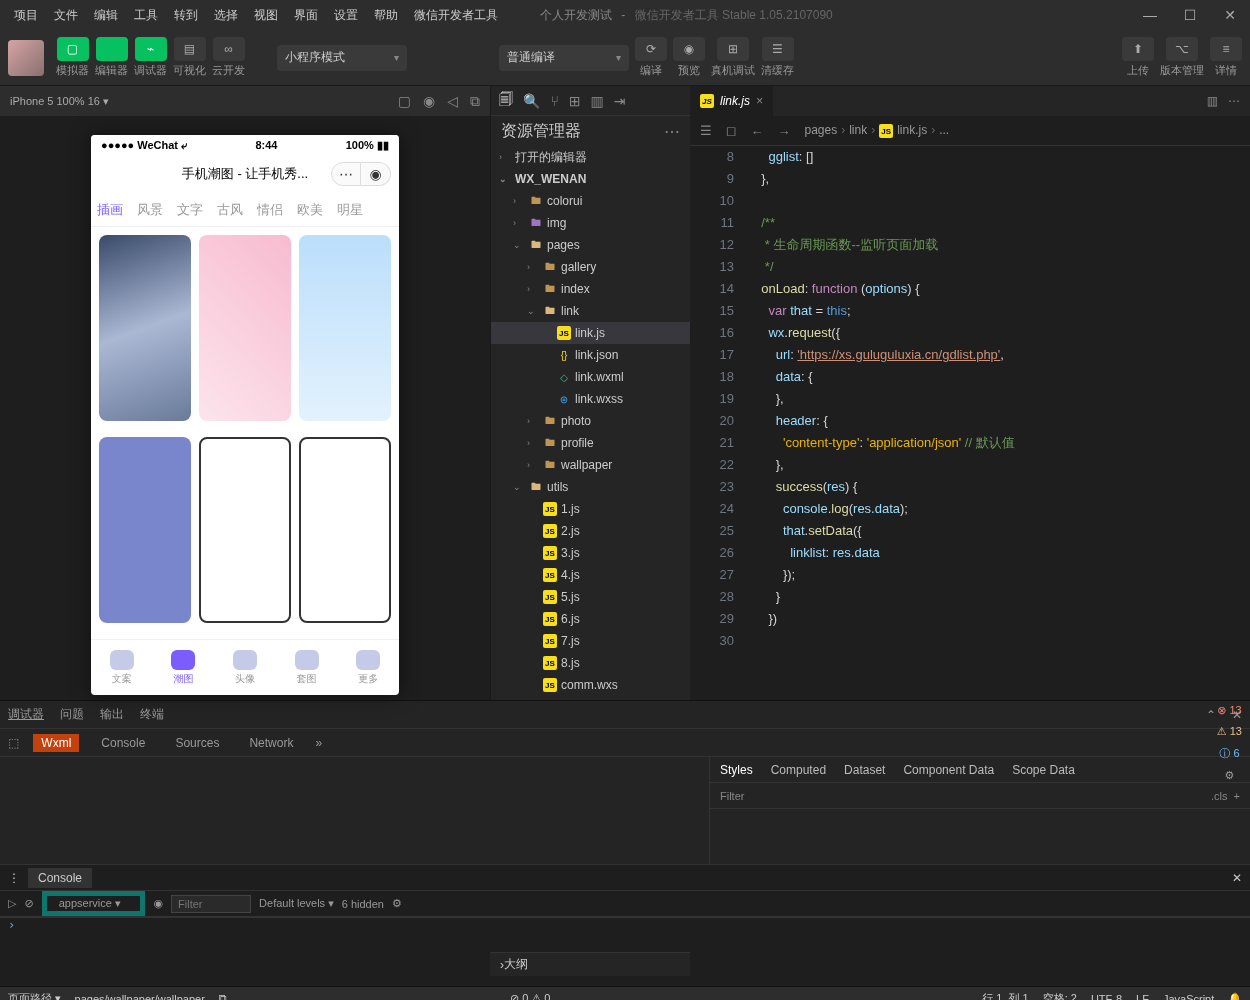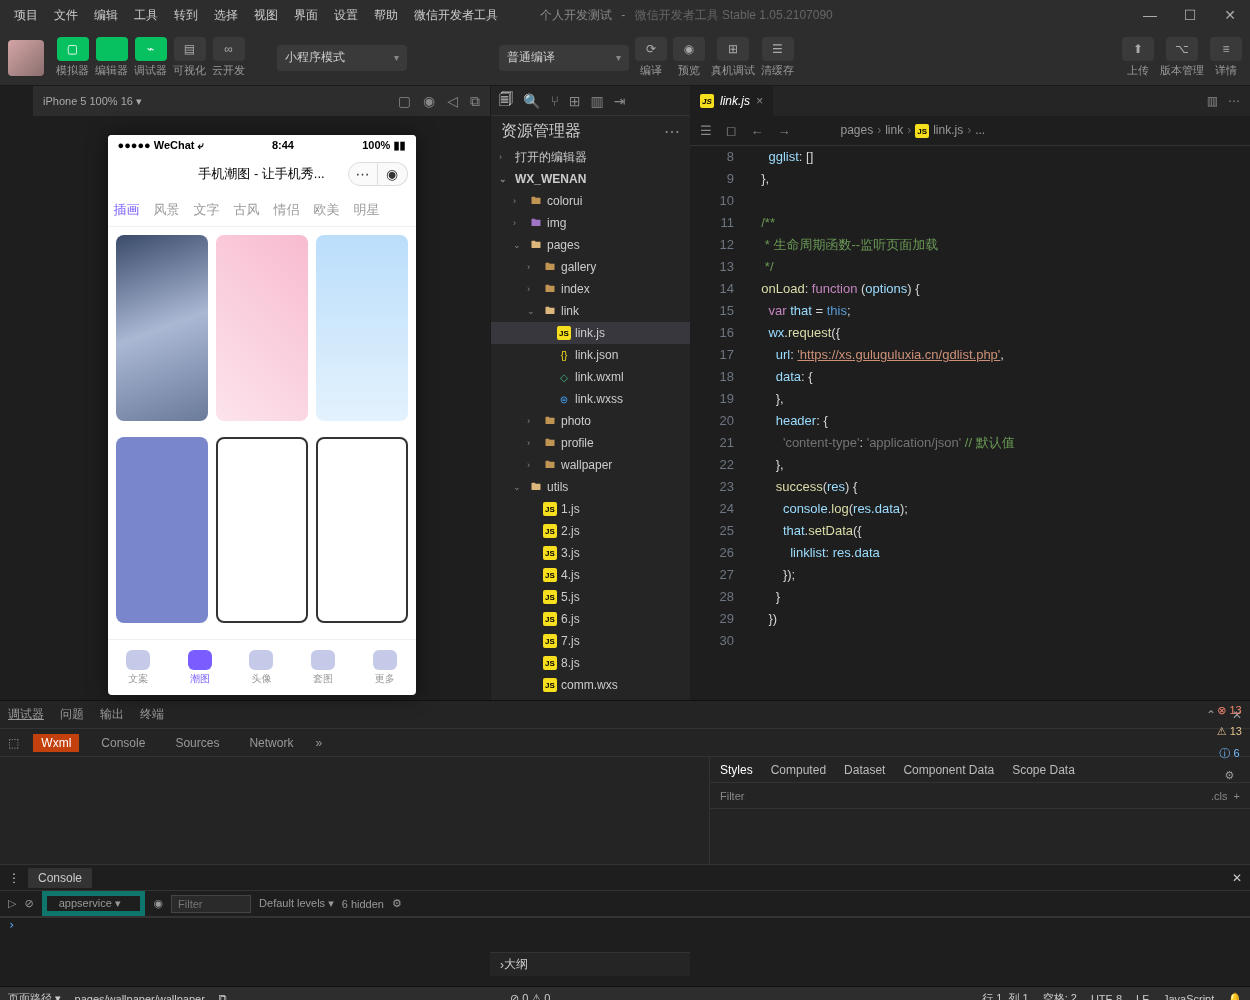--- a/index.html
+++ b/index.html
@@ -13,21 +13,21 @@
 .avatar { width:36px; height:36px; background:linear-gradient(135deg,#d4a5a5,#8b6f6f); border-radius:4px; margin-right:6px;}
 .tbtn-group { display:flex; flex-direction:column; align-items:center; gap:2px;}
 .tbtn { width:32px; height:24px; border-radius:4px; display:flex; align-items:center; justify-content:center; font-size:12px;}
 .tbtn.green { background:#07c160; color:#fff;}
 .tbtn.dark { background:#3a3a3a; color:#aaa;}
 .tlabel { font-size:11px; color:#999;}
 .dropdown { height:26px; background:#3a3a3a; border-radius:4px; display:flex; align-items:center; padding:0 8px; color:#ccc; font-size:12px; gap:6px;}
 .dropdown .arrow { color:#888; font-size:10px;}
 .spacer { flex:1;}
 .main { height:614px; display:flex;}
-.simulator { width:490px; background:#1e1e1e; display:flex; flex-direction:column;padding-left:33px;}
+.simulator { width:490px; background:#1e1e1e; display:flex; flex-direction:column;}
 .sim-header { height:30px; background:#2d2d2d; display:flex; align-items:center; padding:0 10px; color:#aaa; font-size:11px; justify-content:space-between;}
 .sim-tools { display:flex; gap:12px; color:#888; font-size:14px;}
 .sim-body { flex:1; display:flex; align-items:center; justify-content:center; padding-top:14px;}
 .phone { width:308px; height:560px; background:#fff; border-radius:4px; box-shadow:0 0 20px rgba(0,0,0,0.5); display:flex; flex-direction:column; overflow:hidden;}
 .phone-status { height:20px; background:#fff; display:flex; align-items:center; justify-content:space-between; padding:0 10px; color:#000; font-size:11px; font-weight:bold;}
 .phone-nav { height:38px; display:flex; align-items:center; justify-content:center; position:relative; font-size:13px; color:#000;}
 .capsule { position:absolute; right:8px; display:flex; align-items:center; gap:0;}
 .caps-btn { width:30px; height:24px; border:1px solid #ddd; display:flex; align-items:center; justify-content:center; font-size:14px; color:#333; background:#fafafa;}
 .caps-btn:first-child { border-radius:14px 0 0 14px;}
 .caps-btn:last-child { border-radius:0 14px 14px 0; border-left:none;}
@@ -61,26 +61,26 @@
 .ficon.json { color:#f7df1e;}
 .ficon.wxml { color:#41b883;}
 .ficon.wxss { color:#42a5f5;}
 .ficon.img { color:#a074c4;}
 .editor { flex:1; display:flex; flex-direction:column; background:#1e1e1e;}
 .tabs-row { height:30px; background:#252526; display:flex; align-items:center;}
 .tab { height:30px; display:flex; align-items:center; padding:0 10px; gap:6px; background:#1e1e1e; border-right:1px solid #252526; font-size:12px; color:#fff; font-style:italic;}
 .tab .close { color:#888;}
 .tab-extra { margin-left:auto; padding:0 10px; display:flex; gap:10px; color:#888;}
 .editor-toolbar { height:30px; display:flex; align-items:center; padding:0 10px; gap:14px; color:#888; font-size:13px; border-bottom:1px solid #333;}
-.breadcrumbs { font-size:12px; color:#999;margin-left:36px;}
+.breadcrumbs { font-size:12px; color:#999;}
 .breadcrumbs .sep { color:#666; margin:0 4px;}
 .code { flex:1; display:flex; font-family:Consolas,monospace; font-size:13px; line-height:22px;}
 .gutter { width:56px; text-align:right; padding-right:12px; color:#6e7681; user-select:none; position:relative;}
 .codebody { flex:1; padding-left:8px; white-space:pre; color:#d4d4d4;}
-.c-kw { color:#c586c0;} .c-fn { color:#dcdcaa;} .c-var { color:#9cdcfe;} .c-str { color:#737373;} .c-url { color:#ce9178; text-decoration:underline;} .c-prop { color:#9cdcfe;} .c-cmt { color:#6a9955;} .c-this { color:#569cd6;}
+.c-kw { color:#c586c0;} .c-fn { color:#dcdcaa;} .c-var { color:#9cdcfe;} .c-str { color:#eab308;} .c-url { color:#ce9178; text-decoration:underline;} .c-prop { color:#9cdcfe;} .c-cmt { color:#6a9955;} .c-this { color:#569cd6;}
 .devtools { height:164px; background:#242424; border-top:1px solid #111; display:flex; flex-direction:column;}
 .dt-tabs { height:28px; display:flex; align-items:center; padding:0 8px; gap:16px; color:#999; font-size:12px; border-bottom:1px solid #333;}
 .dt-tabs span.u { text-decoration:underline;}
 .dt-toolbar { height:28px; display:flex; align-items:center; padding:0 8px; gap:14px; color:#999; font-size:12px; border-bottom:1px solid #333;}
 .dt-tool { padding:2px 8px;}
 .dt-tool.active { background:#c2410c; color:#fff;}
 .dt-badges { margin-left:auto; display:flex; gap:8px; font-size:11px; align-items:center;flex-direction:column;}
 .dt-body { flex:1; display:flex;}
 .dt-left { flex:1; border-right:1px solid #333;}
 .dt-right { width:540px; display:flex; flex-direction:column;}

